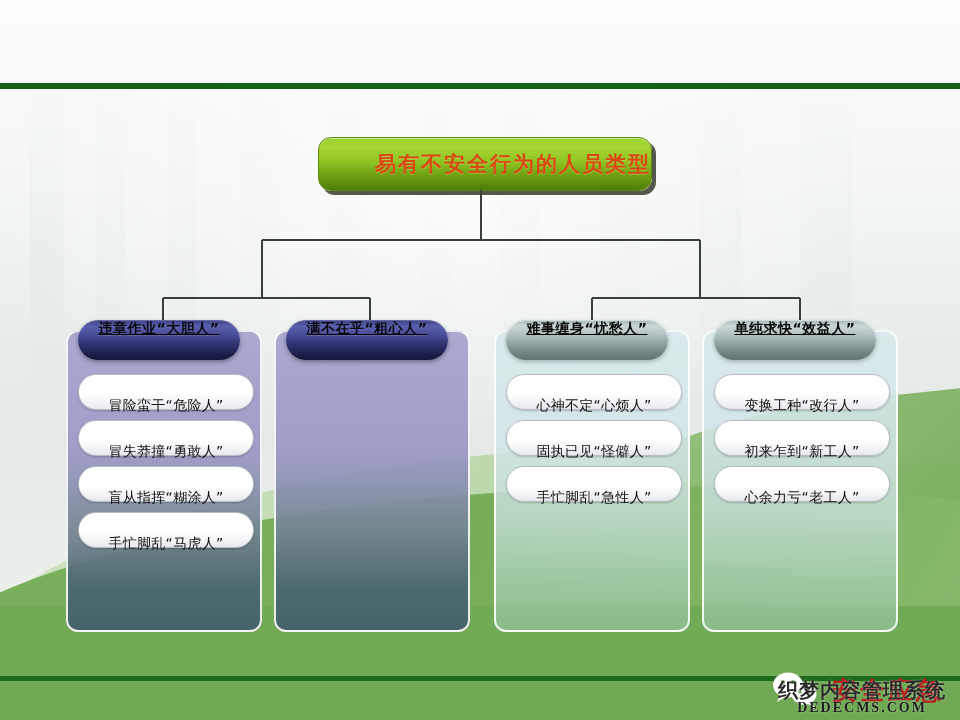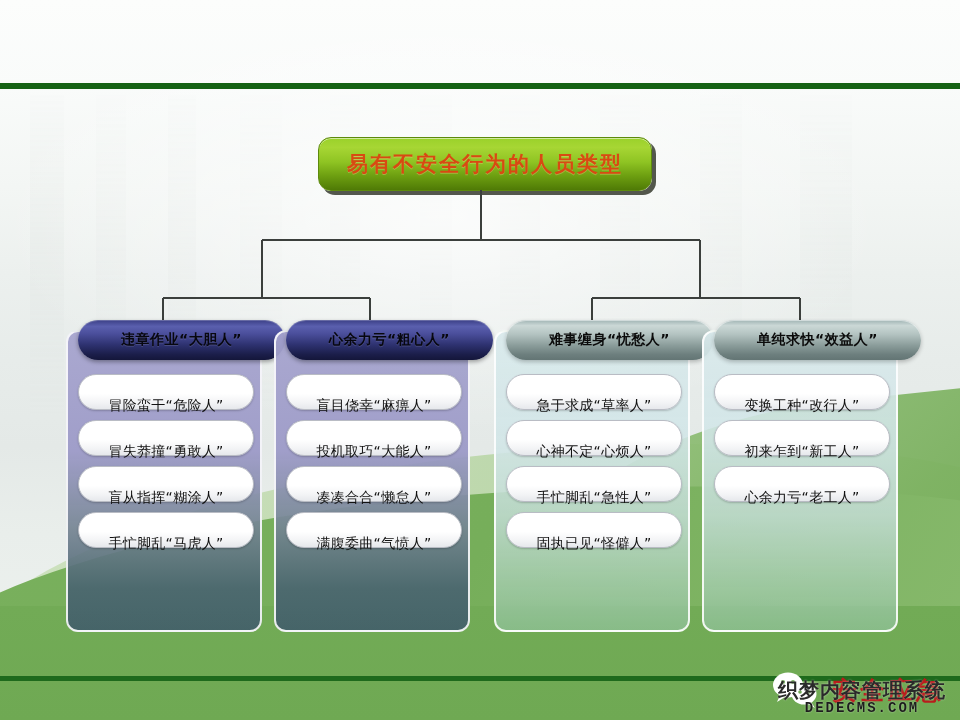--- a/index.html
+++ b/index.html
@@ -119,21 +119,21 @@
       linear-gradient(180deg,
         #9ad12a 0%,
         #a7d634 18%,
         #8fc423 46%,
         #6ea011 72%,
         #4f7a06 100%);
     box-shadow: 4px 4px 0 rgba(20,24,10,.72),
                 inset 0 1px 0 rgba(255,255,255,.55);
     display: flex;
     align-items: center;
-    justify-content: center;
+    justify-content: flex-end;
     border: 1px solid #5d8a0c;
   }
   .title-text {
     font-size: 21px;
     font-weight: bold;
     letter-spacing: 2px;
     color: #d84a12;
     text-shadow: 0 1px 0 rgba(255,210,150,.35);
     white-space: nowrap;
   }
@@ -175,26 +175,26 @@
       rgba(216,233,235,.90) 0%,
       rgba(209,229,231,.88) 38%,
       rgba(196,221,214,.84) 62%,
       rgba(166,205,176,.80) 84%,
       rgba(142,192,150,.78) 100%);
   }
 
   .panel-head {
     position: absolute;
     left: 10px; top: -12px;
-    width: 207px; height: 40px;
+    width: 162px; height: 40px;
     border-radius: 20px;
     display: flex;
-    align-items: center;
     justify-content: center;
     box-sizing: border-box;
+    text-decoration: underline;
   }
   .panel-head.dark-blue {
     background: linear-gradient(180deg,
       #3b3f86 0%,
       #5a5fae 16%,
       #4b4f9c 34%,
       #2e3270 62%,
       #1b1e4a 86%,
       #14163a 100%);
     box-shadow: 0 2px 4px rgba(0,0,0,.35), inset 0 1px 0 rgba(255,255,255,.22);
@@ -277,21 +277,21 @@
     font-weight: bold;
     color: #2a2a2a;
     letter-spacing: 1px;
     text-shadow: 0 0 2px rgba(255,255,255,.55);
   }
   .wm2 {
     font-size: 14px;
     font-weight: bold;
     color: #1d1d1d;
     letter-spacing: 2px;
-    font-family: Liberation Mono, monospace;
+    font-family: Liberation Serif, serif;
     text-shadow: 0 0 2px rgba(255,255,255,.5);
   }
 </style>
 </head>
 <body>
 
 <div id="slide">
 
   <div class="bg-photo"></div>
   <div class="bg-skyline"></div>
@@ -343,54 +343,37 @@
           <span class="pill-text">盲从指挥“糊涂人”</span>
         </div>
       <div class="pill">
           <span class="pill-text">手忙脚乱“马虎人”</span>
         </div>
     </div>
   </div>
 
   <div class="panel p2 violet">
     <div class="panel-head dark-blue">
-      <span class="panel-head-text">心余力亏“粗心人”</span>
-    </div>
-    <div class="panel-items">
-      <div class="pill">
-          <span class="pill-text">盲目侥幸“麻痹人”</span>
-        </div>
-      <div class="pill">
-          <span class="pill-text">投机取巧“大能人”</span>
-        </div>
-      <div class="pill">
-          <span class="pill-text">凑凑合合“懒怠人”</span>
-        </div>
-      <div class="pill">
-          <span class="pill-text">满腹委曲“气愤人”</span>
-        </div>
+      <span class="panel-head-text">满不在乎“粗心人”</span>
     </div>
   </div>
 
   <div class="panel p3 teal">
     <div class="panel-head grey-green">
       <span class="panel-head-text">难事缠身“忧愁人”</span>
     </div>
     <div class="panel-items">
       <div class="pill">
-          <span class="pill-text">急于求成“草率人”</span>
-        </div>
-      <div class="pill">
           <span class="pill-text">心神不定“心烦人”</span>
         </div>
       <div class="pill">
+          <span class="pill-text">固执已见“怪僻人”</span>
+        </div>
+      <div class="pill">
           <span class="pill-text">手忙脚乱“急性人”</span>
-        </div>
-      <div class="pill">
-          <span class="pill-text">固执已见“怪僻人”</span>
         </div>
     </div>
   </div>
 
   <div class="panel p4 teal">
     <div class="panel-head grey-green">
       <span class="panel-head-text">单纯求快“效益人”</span>
     </div>
     <div class="panel-items">
       <div class="pill">

